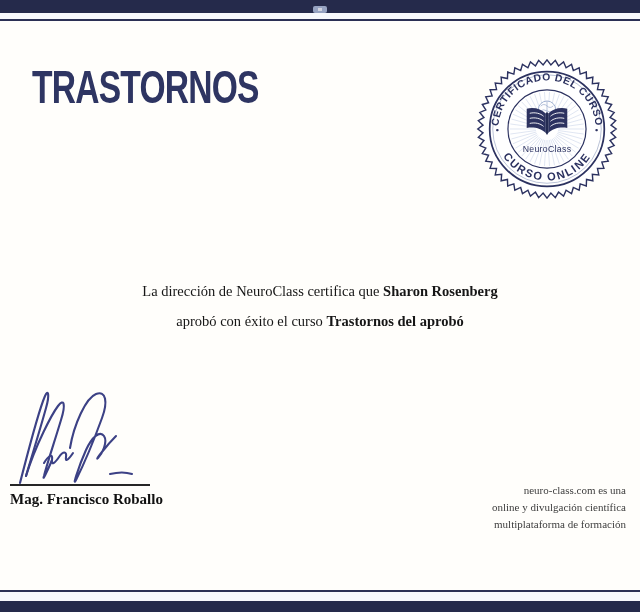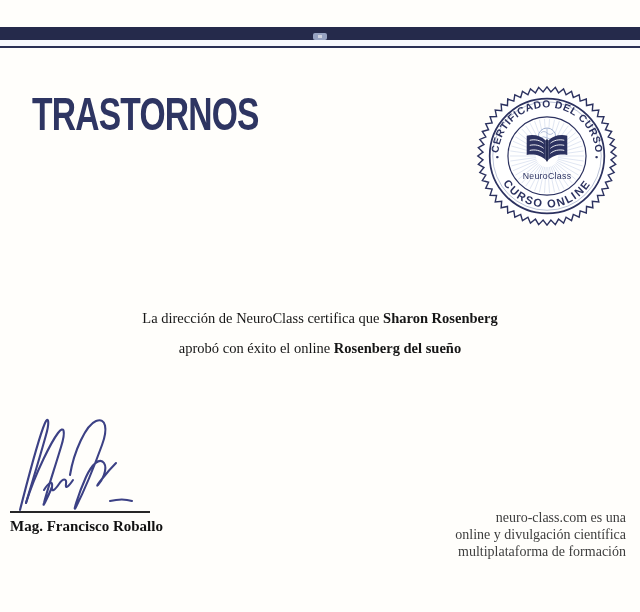--- a/index.html
+++ b/index.html
@@ -3,21 +3,21 @@
 <meta charset="utf-8">
 <style>
   * { margin:0; padding:0; box-sizing:border-box; }
   html,body { width:640px; height:612px; }
   body {
     font-family:"Liberation Serif", serif;
     background:#fffefb;
     position:relative;
     overflow:hidden;
   }
-  .page { position:absolute; inset:0;margin-top:27px; }
+  .page { position:absolute; inset:0; }
 
   
   .bar-top    { position:absolute; left:0; top:0;    width:640px; height:13px; background:#252a4b; }
   .rule-top   { position:absolute; left:0; top:19px; width:640px; height:2px;  background:#2b3054; }
   .strip-top  { position:absolute; left:0; top:13px; width:640px; height:6px;  background:#f7f8fc; }
   .rule-bot   { position:absolute; left:0; top:590px; width:640px; height:2px; background:#2b3054; }
   .strip-bot  { position:absolute; left:0; top:592px; width:640px; height:9px; background:#f7f8fc; }
   .bar-bot    { position:absolute; left:0; top:601px; width:640px; height:11px; background:#252a4b; }
 
   .ornament {
@@ -54,21 +54,21 @@
 
   
   .sig-svg  { position:absolute; left:14px; top:386px; width:132px; height:100px; }
   .sig-line { position:absolute; left:10px; top:484px; width:140px; height:0; border-top:2px solid #262626; }
   .sig-name { position:absolute; left:10px; top:491px; font-weight:bold; font-size:15px; color:#111; }
   .sig-role { position:absolute; left:10px; top:510px; font-size:15px; color:#222; }
 
   
   .footnote {
     position:absolute; right:14px; top:482px; width:260px;
-    text-align:right; font-size:14px; line-height:17px; color:#3d3d3d;
+    text-align:right; font-size:11px; line-height:17px; color:#3d3d3d;
   }
 </style>
 </head>
 <body>
 
 <div class="page">
 
   <div class="bar-top"></div>
   <div class="strip-top"></div>
   <div class="ornament">
@@ -161,21 +161,21 @@
       <path d="M-17,3.5  C-11.5,2.2  -6.5,3.7  -3.4,6.4" stroke="#ffffff" stroke-width="0.9" fill="none"></path>
       <path d="M17,-6.5 C11.5,-7.8 6.5,-6.3 3.4,-3.6" stroke="#ffffff" stroke-width="0.9" fill="none"></path>
       <path d="M17,-1.5 C11.5,-2.8 6.5,-1.3 3.4,1.4" stroke="#ffffff" stroke-width="0.9" fill="none"></path>
       <path d="M17,3.5  C11.5,2.2  6.5,3.7  3.4,6.4" stroke="#ffffff" stroke-width="0.9" fill="none"></path>
     </g>
     <text x="70" y="92.5" font-family="Liberation Sans, sans-serif" font-size="8.6" fill="#2c3260" text-anchor="middle" letter-spacing="0.3">NeuroClass</text>
   </svg>
 
   <div class="cert">
     <div class="line"><span>La dirección de NeuroClass certifica que</span> <b>Sharon Rosenberg</b></div>
-    <div class="line"><span>aprobó con éxito el online</span> <b>Rosenberg del sueño</b></div>
+    <div class="line"><span>aprobó con éxito el curso</span> <b>Trastornos del aprobó</b></div>
   </div>
 
   <svg class="sig-svg" viewBox="0 0 132 100" fill="none" stroke="#3c4185" stroke-width="2.1" stroke-linecap="round">
     <path d="M6,97 C13,70 24,26 31,10 C34,3 36,8 32,22 C26,44 16,76 12,90"></path>
     <path d="M12,90 C22,58 38,28 44,20 C50,12 52,18 47,34 C41,54 33,78 30,90 C28,96 33,86 38,74"></path>
     <path d="M30,77 c5,-8 9,-10 8,-3 c-1,6 3,3 7,-3 c4,-6 8,-6 7,0 c-1,6 3,2 7,-4"></path>
     <path d="M56,62 C60,38 72,12 82,8 C92,4 94,16 88,32 C80,54 68,82 62,94 C58,102 64,82 72,64 C78,51 86,44 90,50 C94,56 88,68 84,72 C80,76 92,60 102,50"></path>
     <path d="M96,88 C104,86 112,86 118,88"></path>
   </svg>
   <div class="sig-line"></div>

